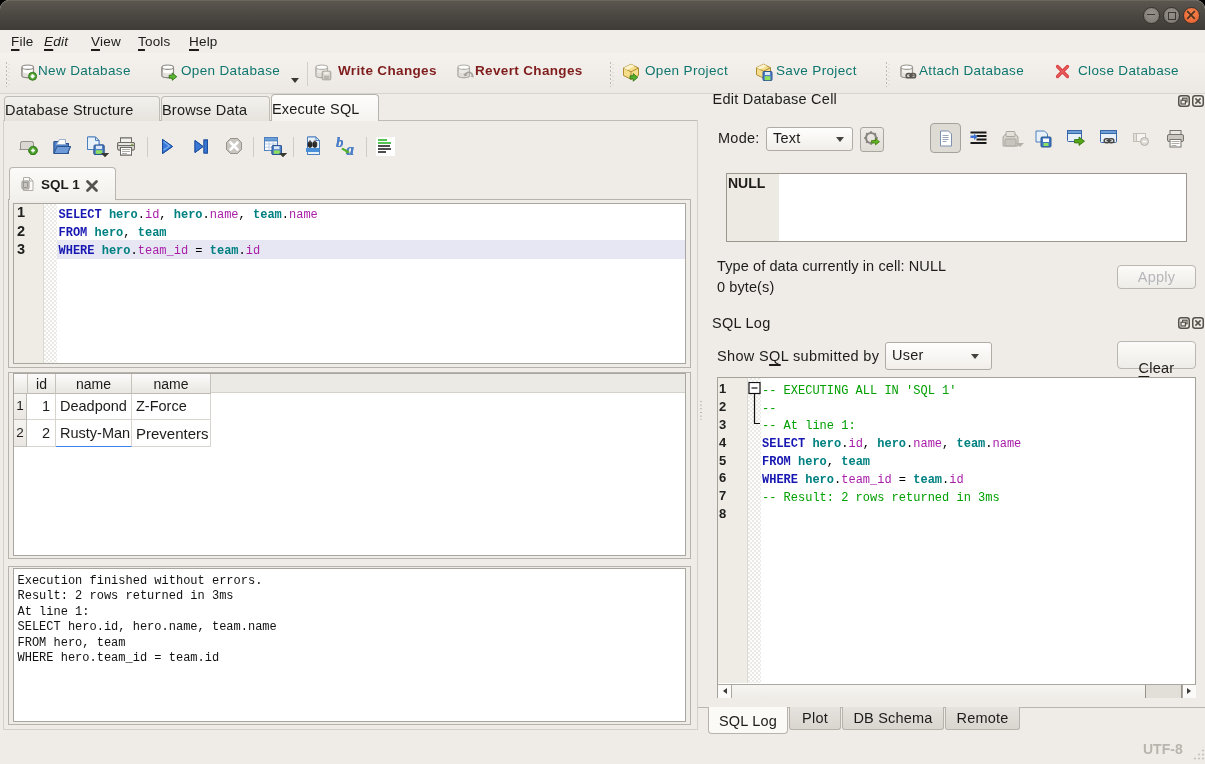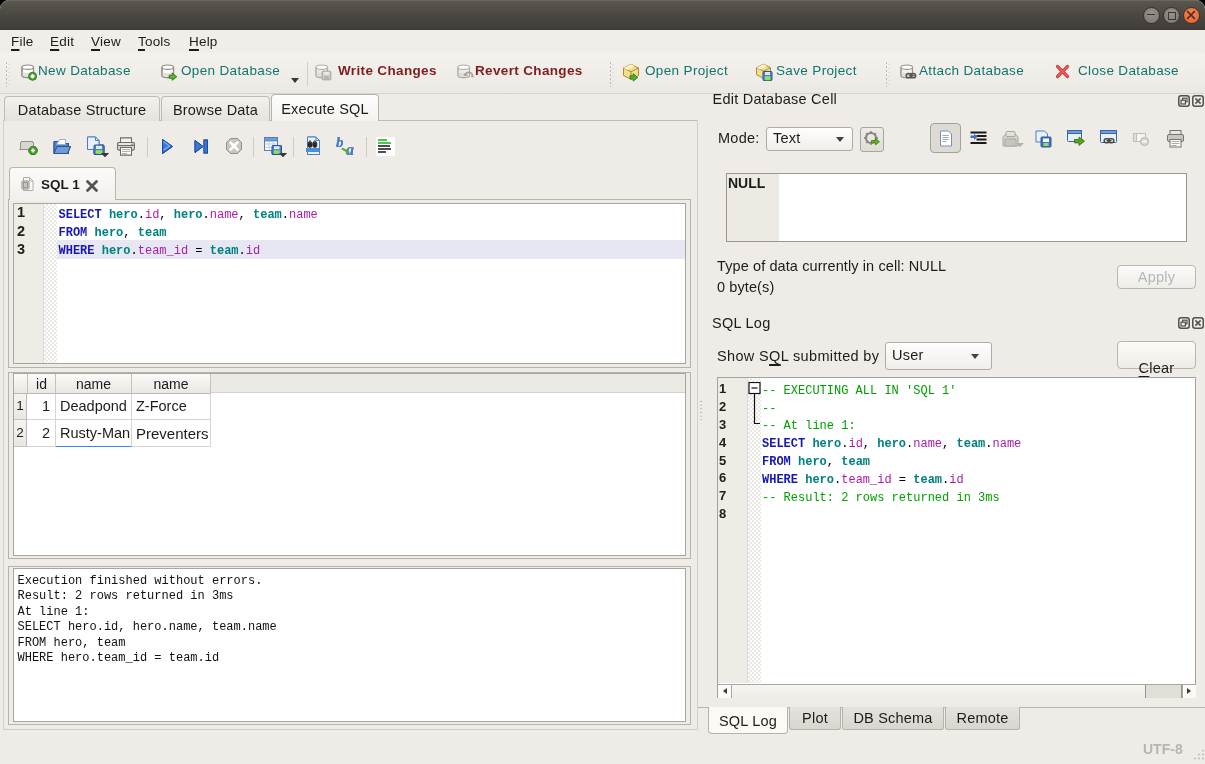--- a/index.html
+++ b/index.html
@@ -9,21 +9,21 @@
 #title{left:0;top:5px;width:1205px;text-align:center;font-size:15px;font-weight:bold;color:#e8e5df;letter-spacing:0px;}
 .wbtn{top:6.5px;width:17px;height:17px;border-radius:50%;box-sizing:border-box;}
 #menubar{left:0;top:30px;width:1205px;height:23px;background:#f1eeea;}
 .menuitem{top:34px;font-size:13.5px;letter-spacing:0.2px;color:#1d1c1a;}
 .menuitem u{text-decoration-thickness:1.5px;text-underline-offset:2.5px;}
 #toolbar{left:0;top:53px;width:1205px;height:40px;background:linear-gradient(#f5f2ee,#ece9e4);border-bottom:1px solid #d7d3cd;}
 .tbtext{top:63px;font-size:13.5px;letter-spacing:0.35px;color:#0f766e;}
 .tbdis{color:#7f1d1d;font-weight:bold;}
 .tsep{top:62px;width:1px;height:24px;background:#d2cec8;}
 .dots{width:5px;height:26px;top:61px;background:radial-gradient(circle 1px at 1.5px 2px,#bcb8b2 70%,transparent 71%) 0 0/5px 4px repeat-y,radial-gradient(circle 1px at 4px 4px,#bcb8b2 70%,transparent 71%) 0 0/5px 4px repeat-y;}
-.tab{box-sizing:border-box;top:96px;height:25px;background:linear-gradient(#f3f1ed,#e6e3dd);border:1px solid #bfbbb5;border-bottom:none;border-radius:4px 4px 0 0;font-size:14.5px;letter-spacing:0.2px;color:#1d1c1a;text-align:center;padding-top:4.5px;}
+.tab{box-sizing:border-box;top:96px;height:25px;background:linear-gradient(#f3f1ed,#e6e3dd);border:1px solid #bfbbb5;border-bottom:none;border-radius:4px 4px 0 0;font-size:14.5px;letter-spacing:0.2px;color:#1d1c1a;text-align:left;padding-top:4.5px;}
 #tabline{top:120px;height:1px;background:#bfbbb5;}
 .box-out{box-sizing:border-box;border:1px solid #b6b2ac;}
 .box-in{box-sizing:border-box;border:1px solid #a9a59f;background:#fff;}
 .mono{font-family:"Liberation Mono",monospace;font-size:12px;white-space:pre;}
 .gnum{font-weight:bold;color:#20201e;font-size:13px;}
 .gnumE{font-weight:bold;color:#20201e;font-size:14.5px;}
 .hatch{background:conic-gradient(#ebe9e5 25%,#fdfdfc 0 50%,#ebe9e5 0 75%,#fdfdfc 0) 0 0/4px 4px;}
 .kw{color:#1717b2;font-weight:bold;}
 .tbl{color:#008080;font-weight:bold;}
 .fld{color:#a81ca8;}
@@ -42,21 +42,21 @@
 <div class="abs wbtn" style="left:1142.5px;background:radial-gradient(circle at 50% 35%,#96918a,#7b7770);border:1px solid #36342f;"></div>
 <div class="abs" style="left:1147px;top:13.7px;width:8px;height:1.8px;background:#3a3833;"></div>
 <div class="abs wbtn" style="left:1162.5px;background:radial-gradient(circle at 50% 35%,#96918a,#7b7770);border:1px solid #36342f;"></div>
 <div class="abs" style="left:1167.5px;top:11.5px;width:6.4px;height:6.4px;border:1.6px solid #3a3833;"></div>
 <div class="abs wbtn" style="left:1182.5px;background:radial-gradient(circle at 50% 35%,#f4854f,#e85f2d);border:1px solid #41332a;"></div>
 <svg class="abs" style="left:1185px;top:9px;" width="12" height="12" viewBox="0 0 12 12">
       <path d="M2.2 2.2 L9.8 9.8 M9.8 2.2 L2.2 9.8" stroke="#4a3420" stroke-width="1.7"></path>
     </svg>
 <div class="abs" id="menubar"></div>
 <span class="abs menuitem" style="left:11px;"><u>F</u>ile</span>
-<span class="abs menuitem" style="left:50px;"><u>E</u>dit</span>
+<span class="abs menuitem" style="left:44px;font-style:italic;"><u>E</u>dit</span>
 <span class="abs menuitem" style="left:91px;"><u>V</u>iew</span>
 <span class="abs menuitem" style="left:138px;"><u>T</u>ools</span>
 <span class="abs menuitem" style="left:189px;"><u>H</u>elp</span>
 <div class="abs" id="toolbar"></div>
 <div class="abs dots" style="left:5px;"></div>
 <div class="abs dots" style="left:609px;"></div>
 <div class="abs dots" style="left:885px;"></div>
 <div class="abs tsep" style="left:307px;"></div>
 <span class="abs tbtext" style="left:38px;">New Database</span>
 <span class="abs tbtext" style="left:181px;">Open Database</span>

